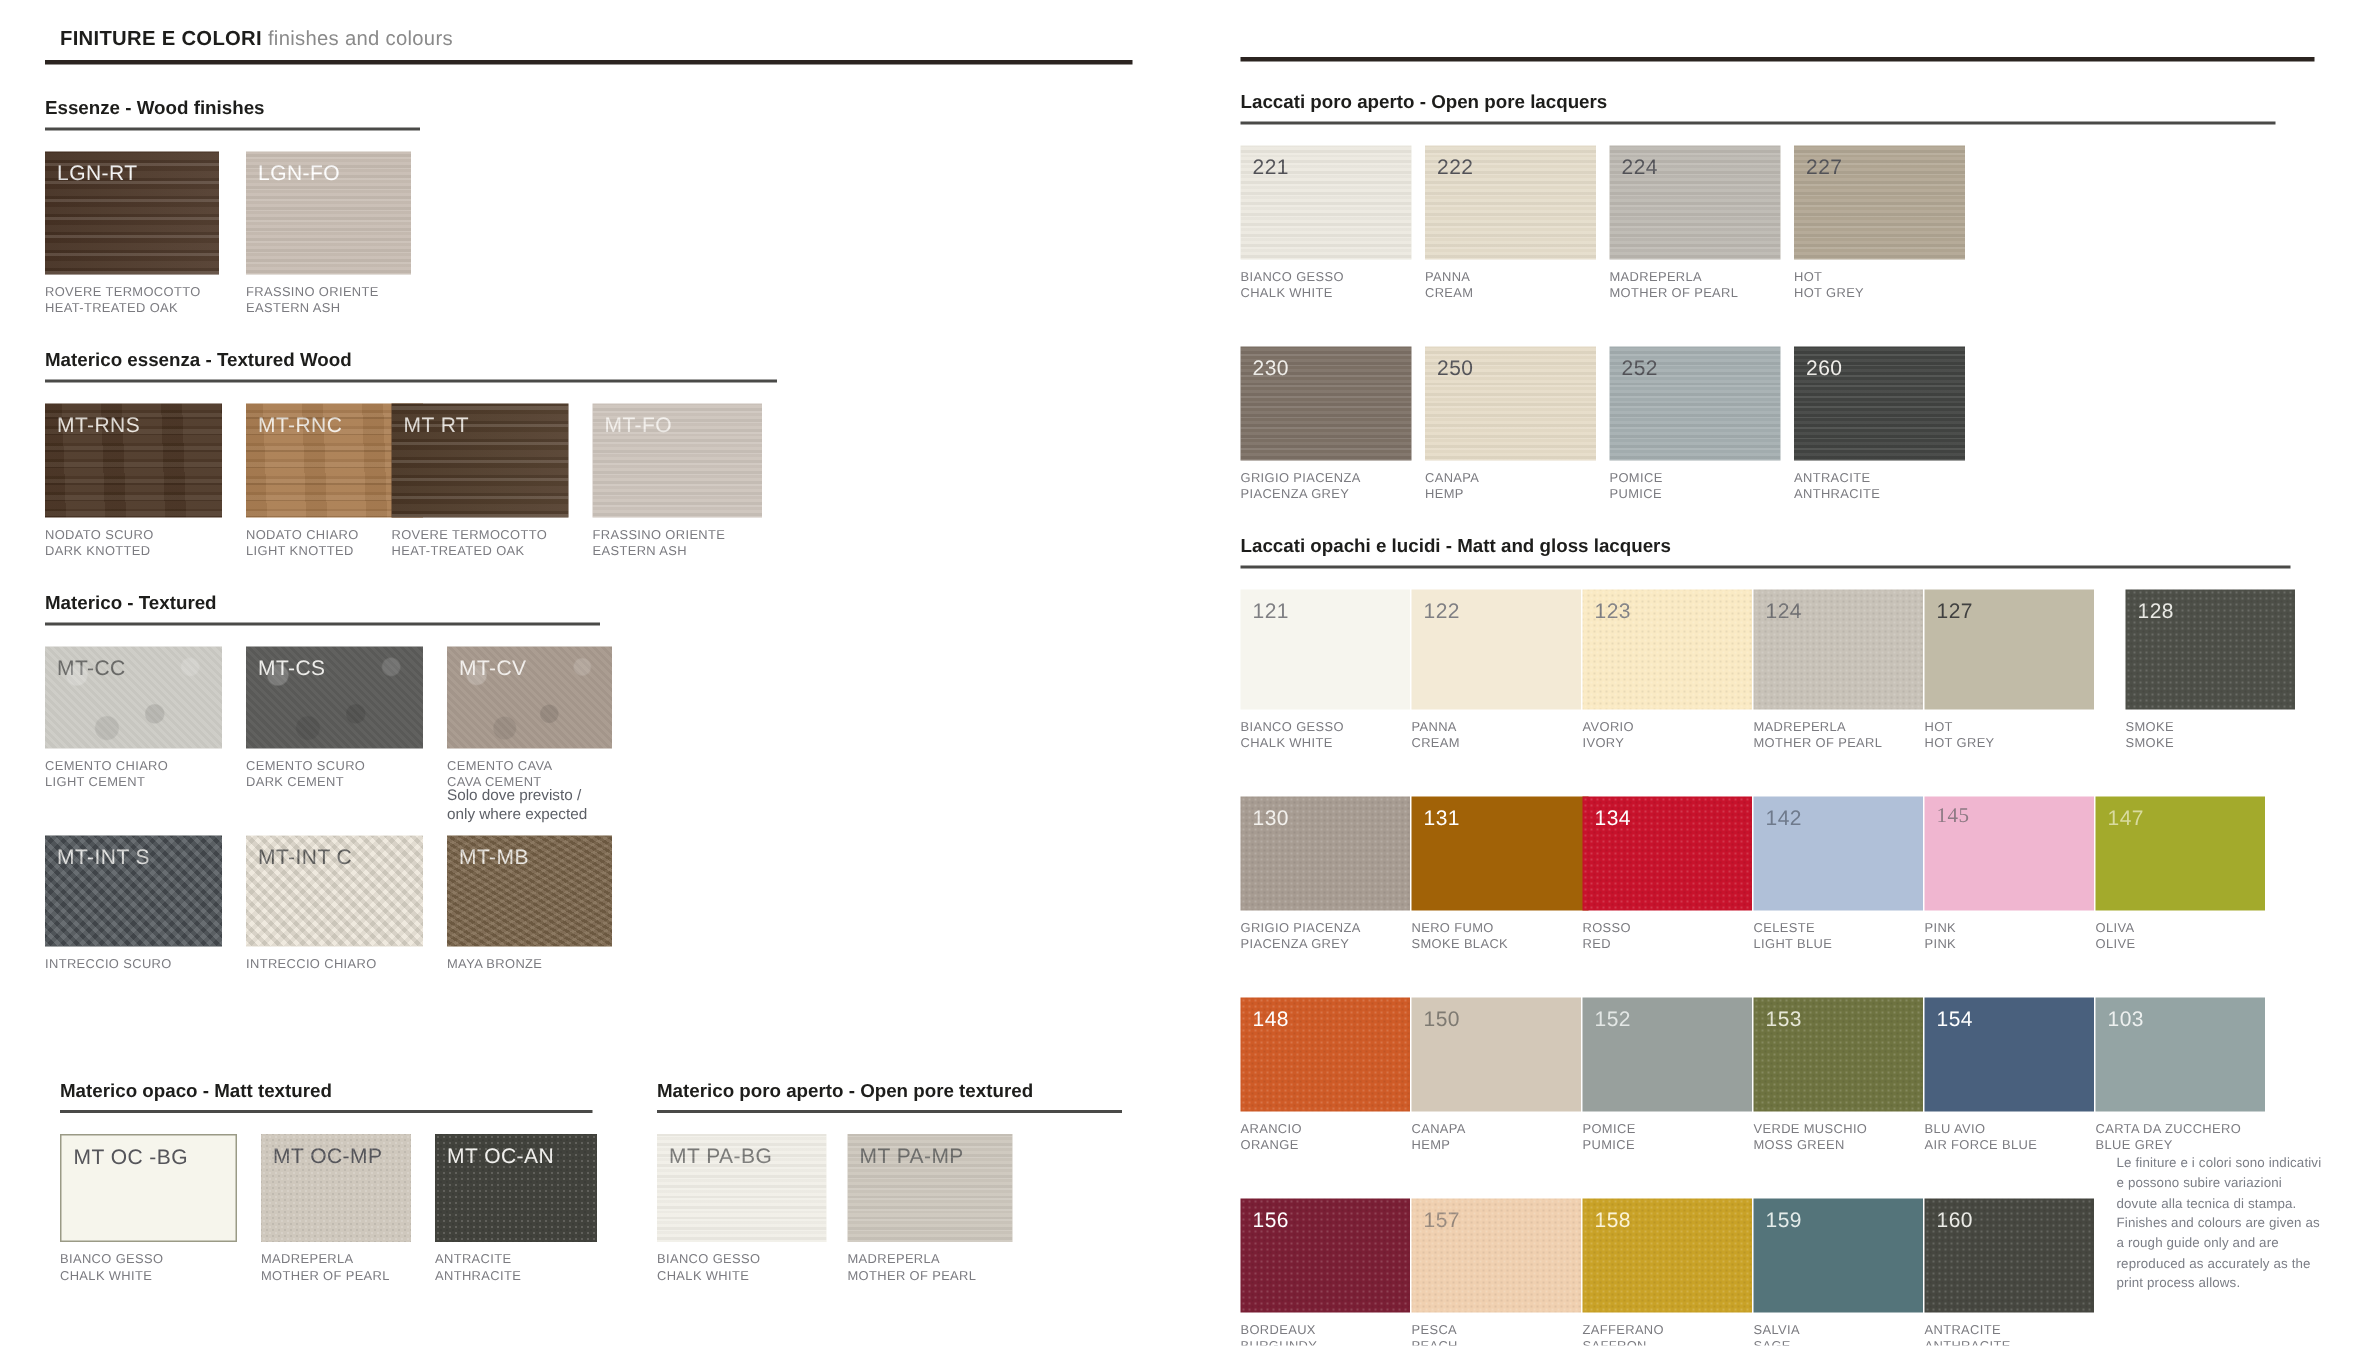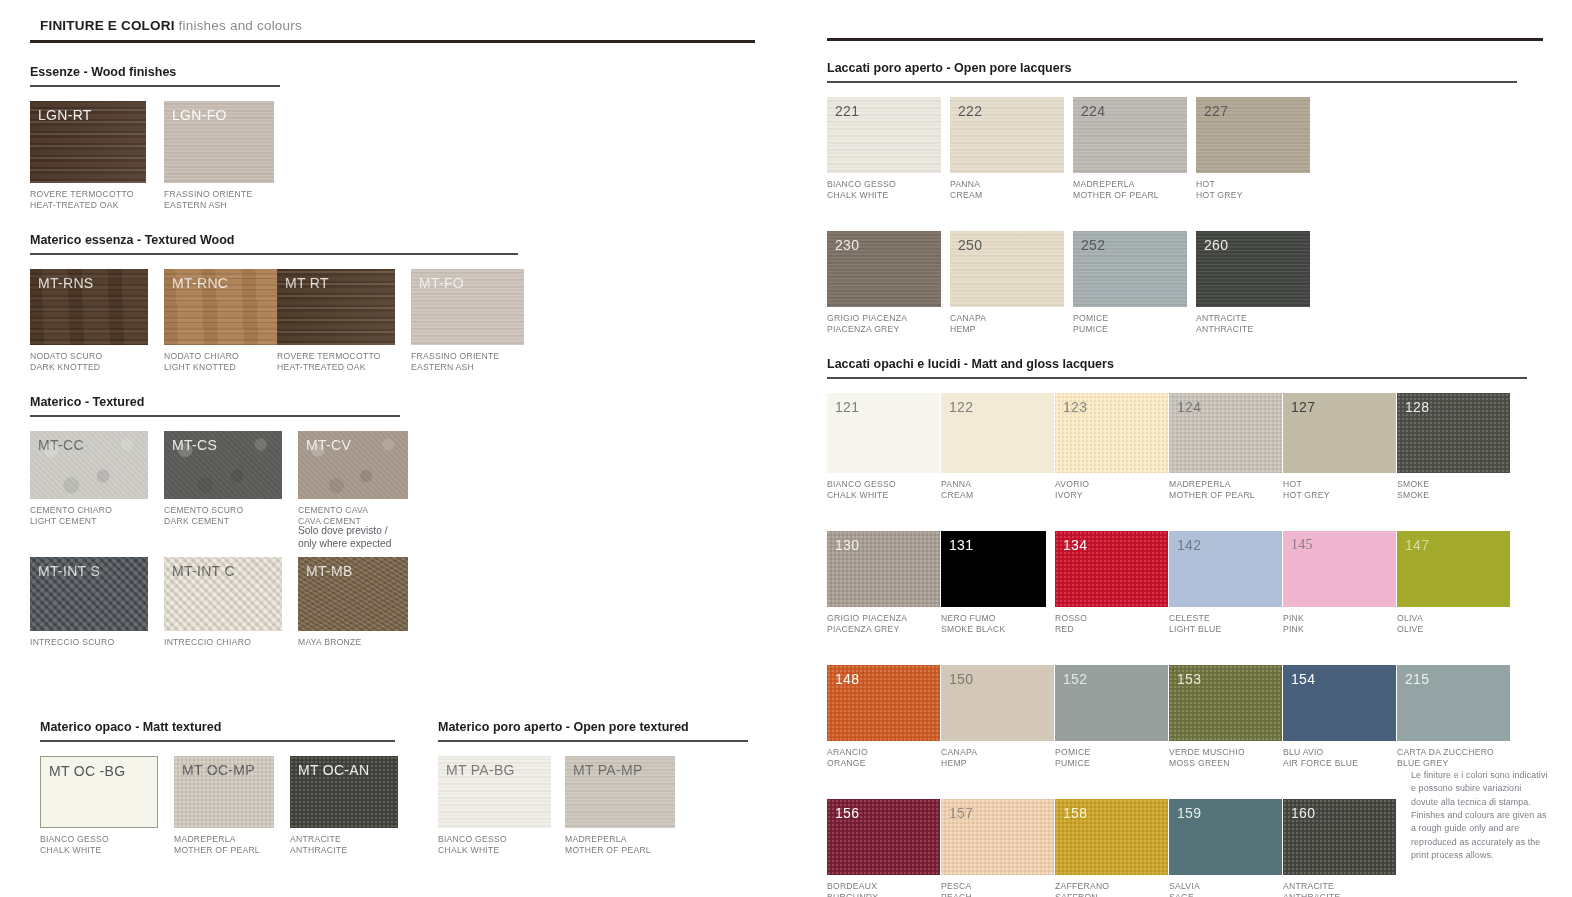--- a/index.html
+++ b/index.html
@@ -181,21 +181,21 @@
         <div class="section">
           <div class="sec-head">Materico essenza - Textured Wood</div>
           <div class="sec-rule" style="width: 488px;"></div>
           <div class="row">
             <div class="cell" style="margin-right: 16px; width: 118px;">
               <div class="swatch tex-grain" style="width: 118px; height: 76px; background: rgb(73, 51, 34);">
                 <span class="code" style="color: rgb(233, 228, 222);">MT-RNS</span>
               </div>
               <div class="caption"><span>NODATO SCURO</span><span class="l2">DARK KNOTTED</span></div>
             </div>
-            <div class="cell" style="margin-right: 16px; width: 97px;">
+            <div class="cell" style="width: 97px;">
               <div class="swatch tex-grain" style="width: 118px; height: 76px; background: rgb(169, 123, 78);">
                 <span class="code" style="color: rgb(242, 236, 228);">MT-RNC</span>
               </div>
               <div class="caption"><span>NODATO CHIARO</span><span class="l2">LIGHT KNOTTED</span></div>
             </div>
             <div class="cell" style="margin-right: 16px; width: 118px;">
               <div class="swatch tex-wood2" style="width: 118px; height: 76px; background: rgb(78, 57, 39);">
                 <span class="code" style="color: rgb(239, 234, 228);">MT RT</span>
               </div>
               <div class="caption"><span>ROVERE TERMOCOTTO</span><span class="l2">HEAT-TREATED OAK</span></div>
@@ -388,36 +388,36 @@
                 <span class="code" style="color: rgb(111, 111, 114);">124</span>
               </div>
               <div class="caption"><span>MADREPERLA</span><span class="l2">MOTHER OF PEARL</span></div>
             </div>
             <div class="cell" style="margin-right: 1px; width: 113px;">
               <div class="swatch tex-flat" style="width: 113px; height: 80px; background: rgb(193, 187, 167);">
                 <span class="code" style="color: #404040;">127</span>
               </div>
               <div class="caption"><span>HOT</span><span class="l2">HOT GREY</span></div>
             </div>
-            <div class="cell" style="margin-right: 0px; width: 113px;">
+            <div class="cell" style="margin-right: 0px; width: 113px; padding-left: 20px;">
               <div class="swatch tex-dots" style="width: 113px; height: 80px; background: rgb(77, 79, 72);">
                 <span class="code" style="color: rgb(233, 233, 228);">128</span>
               </div>
               <div class="caption"><span>SMOKE</span><span class="l2">SMOKE</span></div>
             </div>
           </div>
           <div class="row" style="margin-top: 30px;">
             <div class="cell" style="margin-right: 1px; width: 113px;">
               <div class="swatch tex-dots" style="width: 113px; height: 76px; background: rgb(167, 156, 146);">
                 <span class="code" style="color: rgb(242, 240, 236);">130</span>
               </div>
               <div class="caption"><span>GRIGIO PIACENZA</span><span class="l2">PIACENZA GREY</span></div>
             </div>
             <div class="cell" style="margin-right: 1px; width: 113px;">
-              <div class="swatch tex-none" style="width: 105px; height: 76px; background: #000000;">
+              <div class="swatch tex-none" style="width: 118px; height: 76px; background: #a16207;">
                 <span class="code" style="color: rgb(255, 255, 255);">131</span>
               </div>
               <div class="caption"><span>NERO FUMO</span><span class="l2">SMOKE BLACK</span></div>
             </div>
             <div class="cell" style="margin-right: 1px; width: 113px;">
               <div class="swatch tex-dots" style="width: 113px; height: 76px; background: rgb(200, 18, 44);">
                 <span class="code" style="color: rgb(255, 255, 255);">134</span>
               </div>
               <div class="caption"><span>ROSSO</span><span class="l2">RED</span></div>
             </div>
@@ -466,21 +466,21 @@
               <div class="caption"><span>VERDE MUSCHIO</span><span class="l2">MOSS GREEN</span></div>
             </div>
             <div class="cell" style="margin-right: 1px; width: 113px;">
               <div class="swatch tex-flat" style="width: 113px; height: 76px; background: rgb(73, 96, 125);">
                 <span class="code" style="color: rgb(255, 255, 255);">154</span>
               </div>
               <div class="caption"><span>BLU AVIO</span><span class="l2">AIR FORCE BLUE</span></div>
             </div>
             <div class="cell" style="margin-right: 0px; width: 113px;">
               <div class="swatch tex-flat" style="width: 113px; height: 76px; background: rgb(148, 164, 164);">
-                <span class="code" style="color: rgb(237, 240, 239);">215</span>
+                <span class="code" style="color: rgb(237, 240, 239);">103</span>
               </div>
               <div class="caption"><span>CARTA DA ZUCCHERO</span><span class="l2">BLUE GREY</span></div>
             </div>
           </div>
           <div class="row" style="margin-top: 30px;">
             <div class="cell" style="margin-right: 1px; width: 113px;">
               <div class="swatch tex-dots" style="width: 113px; height: 76px; background: rgb(122, 31, 53);">
                 <span class="code" style="color: rgb(255, 255, 255);">156</span>
               </div>
               <div class="caption"><span>BORDEAUX</span><span class="l2">BURGUNDY</span></div>

